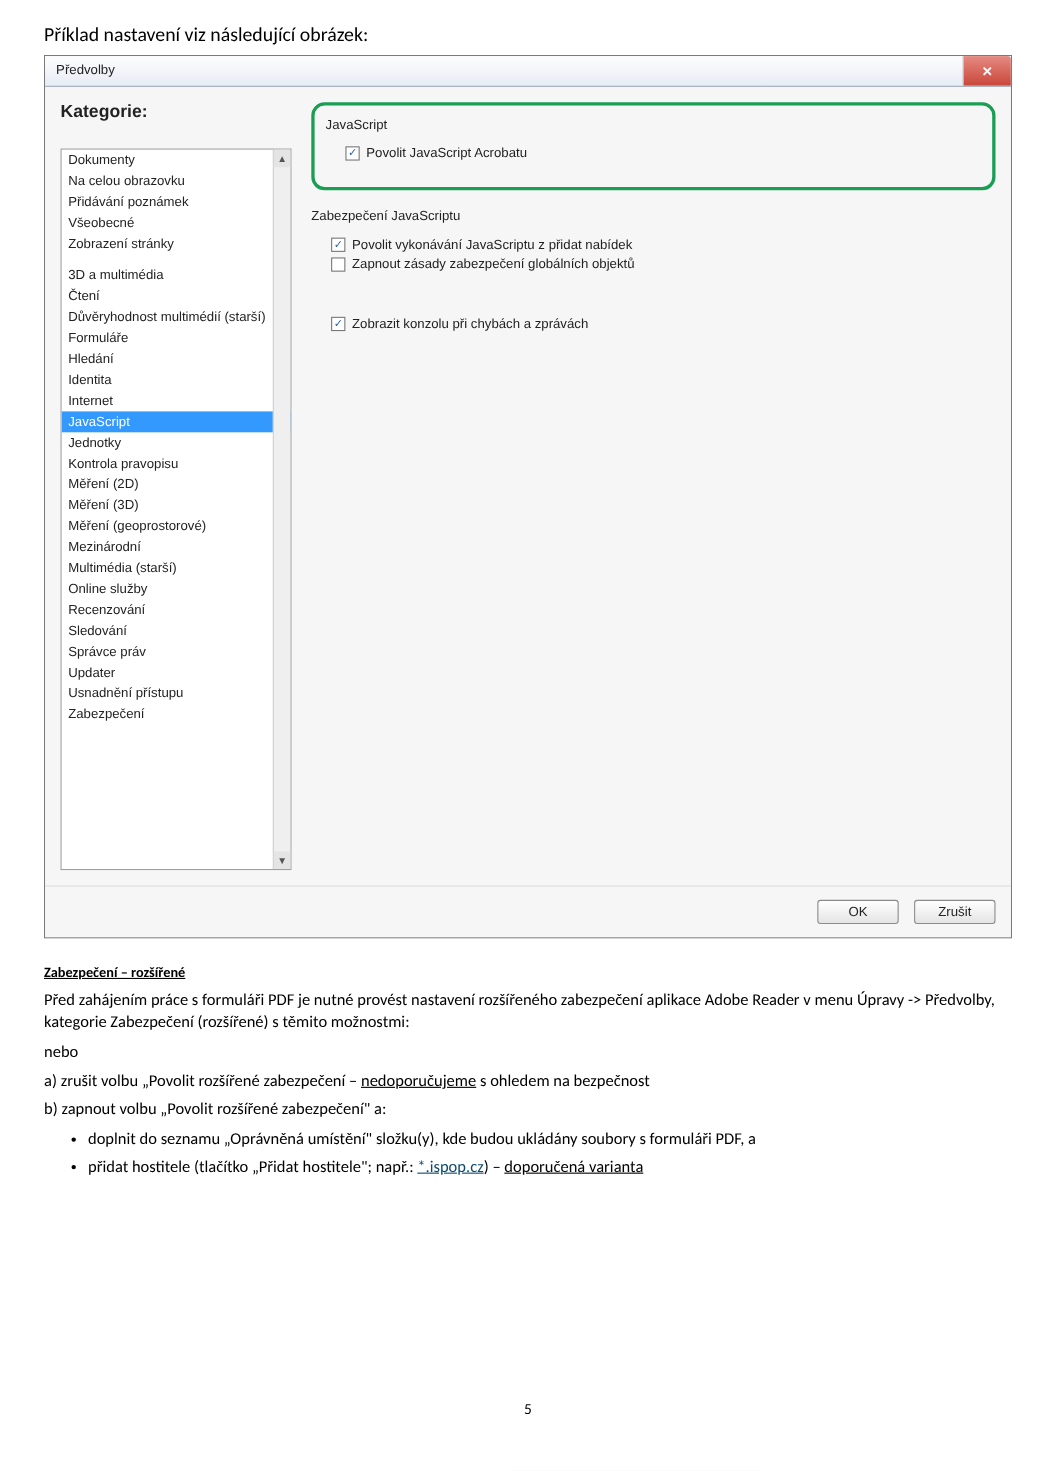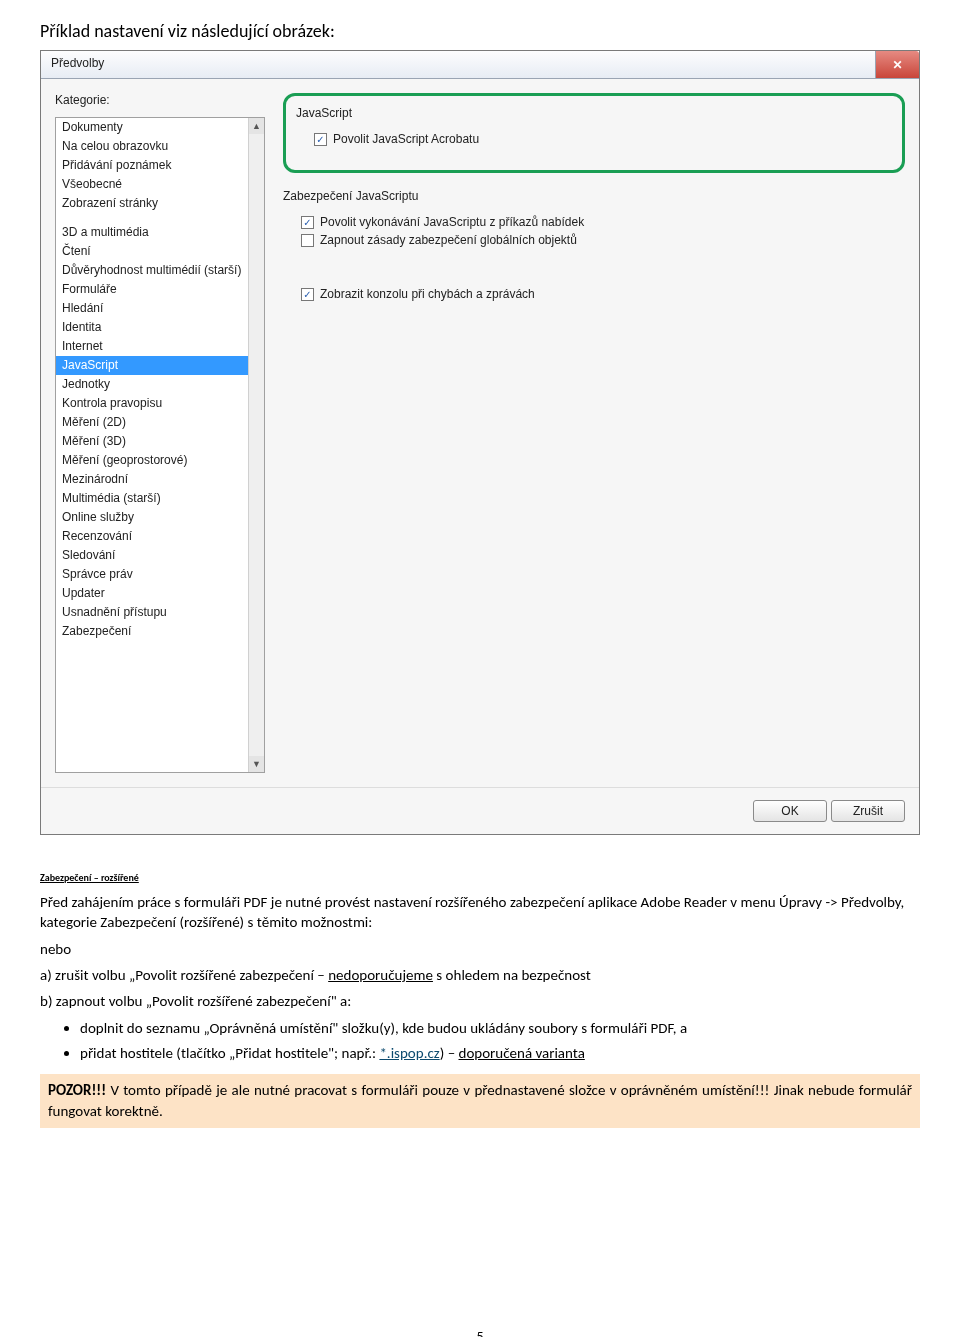--- a/index.html
+++ b/index.html
@@ -48,21 +48,21 @@
     border-left: 1px solid #9aa4b3;
     border-radius: 0 3px 0 0;
   }
   .dialog-body {
     display: flex;
     padding: 14px;
     gap: 18px;
     background: #f6f6f6;
   }
   .left-col { width: 210px; }
-  .label-cat { font-size: 12px; margin-bottom: 10px; }
+  .label-cat { font-size: 16px; margin-bottom: 24px; font-weight: bold; }
   .listbox {
     border: 1px solid #a0a0a0;
     background: #fff;
     height: 656px;
     overflow: hidden;
     position: relative;
     font-size: 12px;
   }
   .listbox .item {
     padding: 1px 6px;
@@ -120,40 +120,40 @@
     background: #fff;
     display: inline-flex;
     align-items: center;
     justify-content: center;
     font-size: 10px;
     color: #2a5fb0;
   }
   .dialog-footer {
     display: flex;
     justify-content: flex-end;
-    gap: 4px;
+    gap: 14px;
     padding: 12px 14px;
     background: #f6f6f6;
     border-top: 1px solid #ddd;
   }
   .btn {
     min-width: 74px;
     padding: 3px 14px;
     background: linear-gradient(to bottom,#fff,#e4e4e4);
     border: 1px solid #8a8a8a;
     border-radius: 3px;
     font-size: 12px;
     text-align: center;
   }
 
   .section-heading {
-    font-size: 10px;
+    font-size: 13px;
     text-decoration: underline;
     font-weight: bold;
-    margin-top: 36px;
+    margin-top: 24px;
     margin-bottom: 8px;
   }
   .body-text {
     font-size: 15px;
     line-height: 1.35;
     margin: 6px 0;
   }
   .body-text .u { text-decoration: underline; }
   ul.bullets {
     margin: 6px 0 10px 0;
@@ -238,21 +238,21 @@
               <span class="cb">✓</span>
               <span>Povolit JavaScript Acrobatu</span>
             </div>
           </div>
         </div>
 
         <div class="group-label">Zabezpečení JavaScriptu</div>
         <div class="group-box">
           <div class="cb-row">
             <span class="cb">✓</span>
-            <span>Povolit vykonávání JavaScriptu z příkazů nabídek</span>
+            <span>Povolit vykonávání JavaScriptu z přidat nabídek</span>
           </div>
           <div class="cb-row">
             <span class="cb"></span>
             <span>Zapnout zásady zabezpečení globálních objektů</span>
           </div>
         </div>
 
         <div style="height:18px"></div>
         <div class="group-box">
           <div class="cb-row">
@@ -280,19 +280,16 @@
 
   <div class="body-text">b) zapnout volbu „Povolit rozšířené zabezpečení" a:</div>
 
   <ul class="bullets">
     <li>doplnit do seznamu „Oprávněná umístění" složku(y), kde budou ukládány soubory s formuláři PDF, a</li>
     <li>
       <span>přidat hostitele (tlačítko „Přidat hostitele"; např.: </span><span class="link">*.ispop.cz</span><span>) – </span><span class="u">doporučená varianta</span>
     </li>
   </ul>
 
-  <div class="warn">
-    <span class="b">POZOR!!!</span><span> V tomto případě je ale nutné pracovat s formuláři pouze v přednastavené složce v oprávněném umístění!!! Jinak nebude formulář fungovat korektně.</span>
-  </div>
 
   <div class="pagenum">5</div>
 
 </div>
 
 </body></html>

